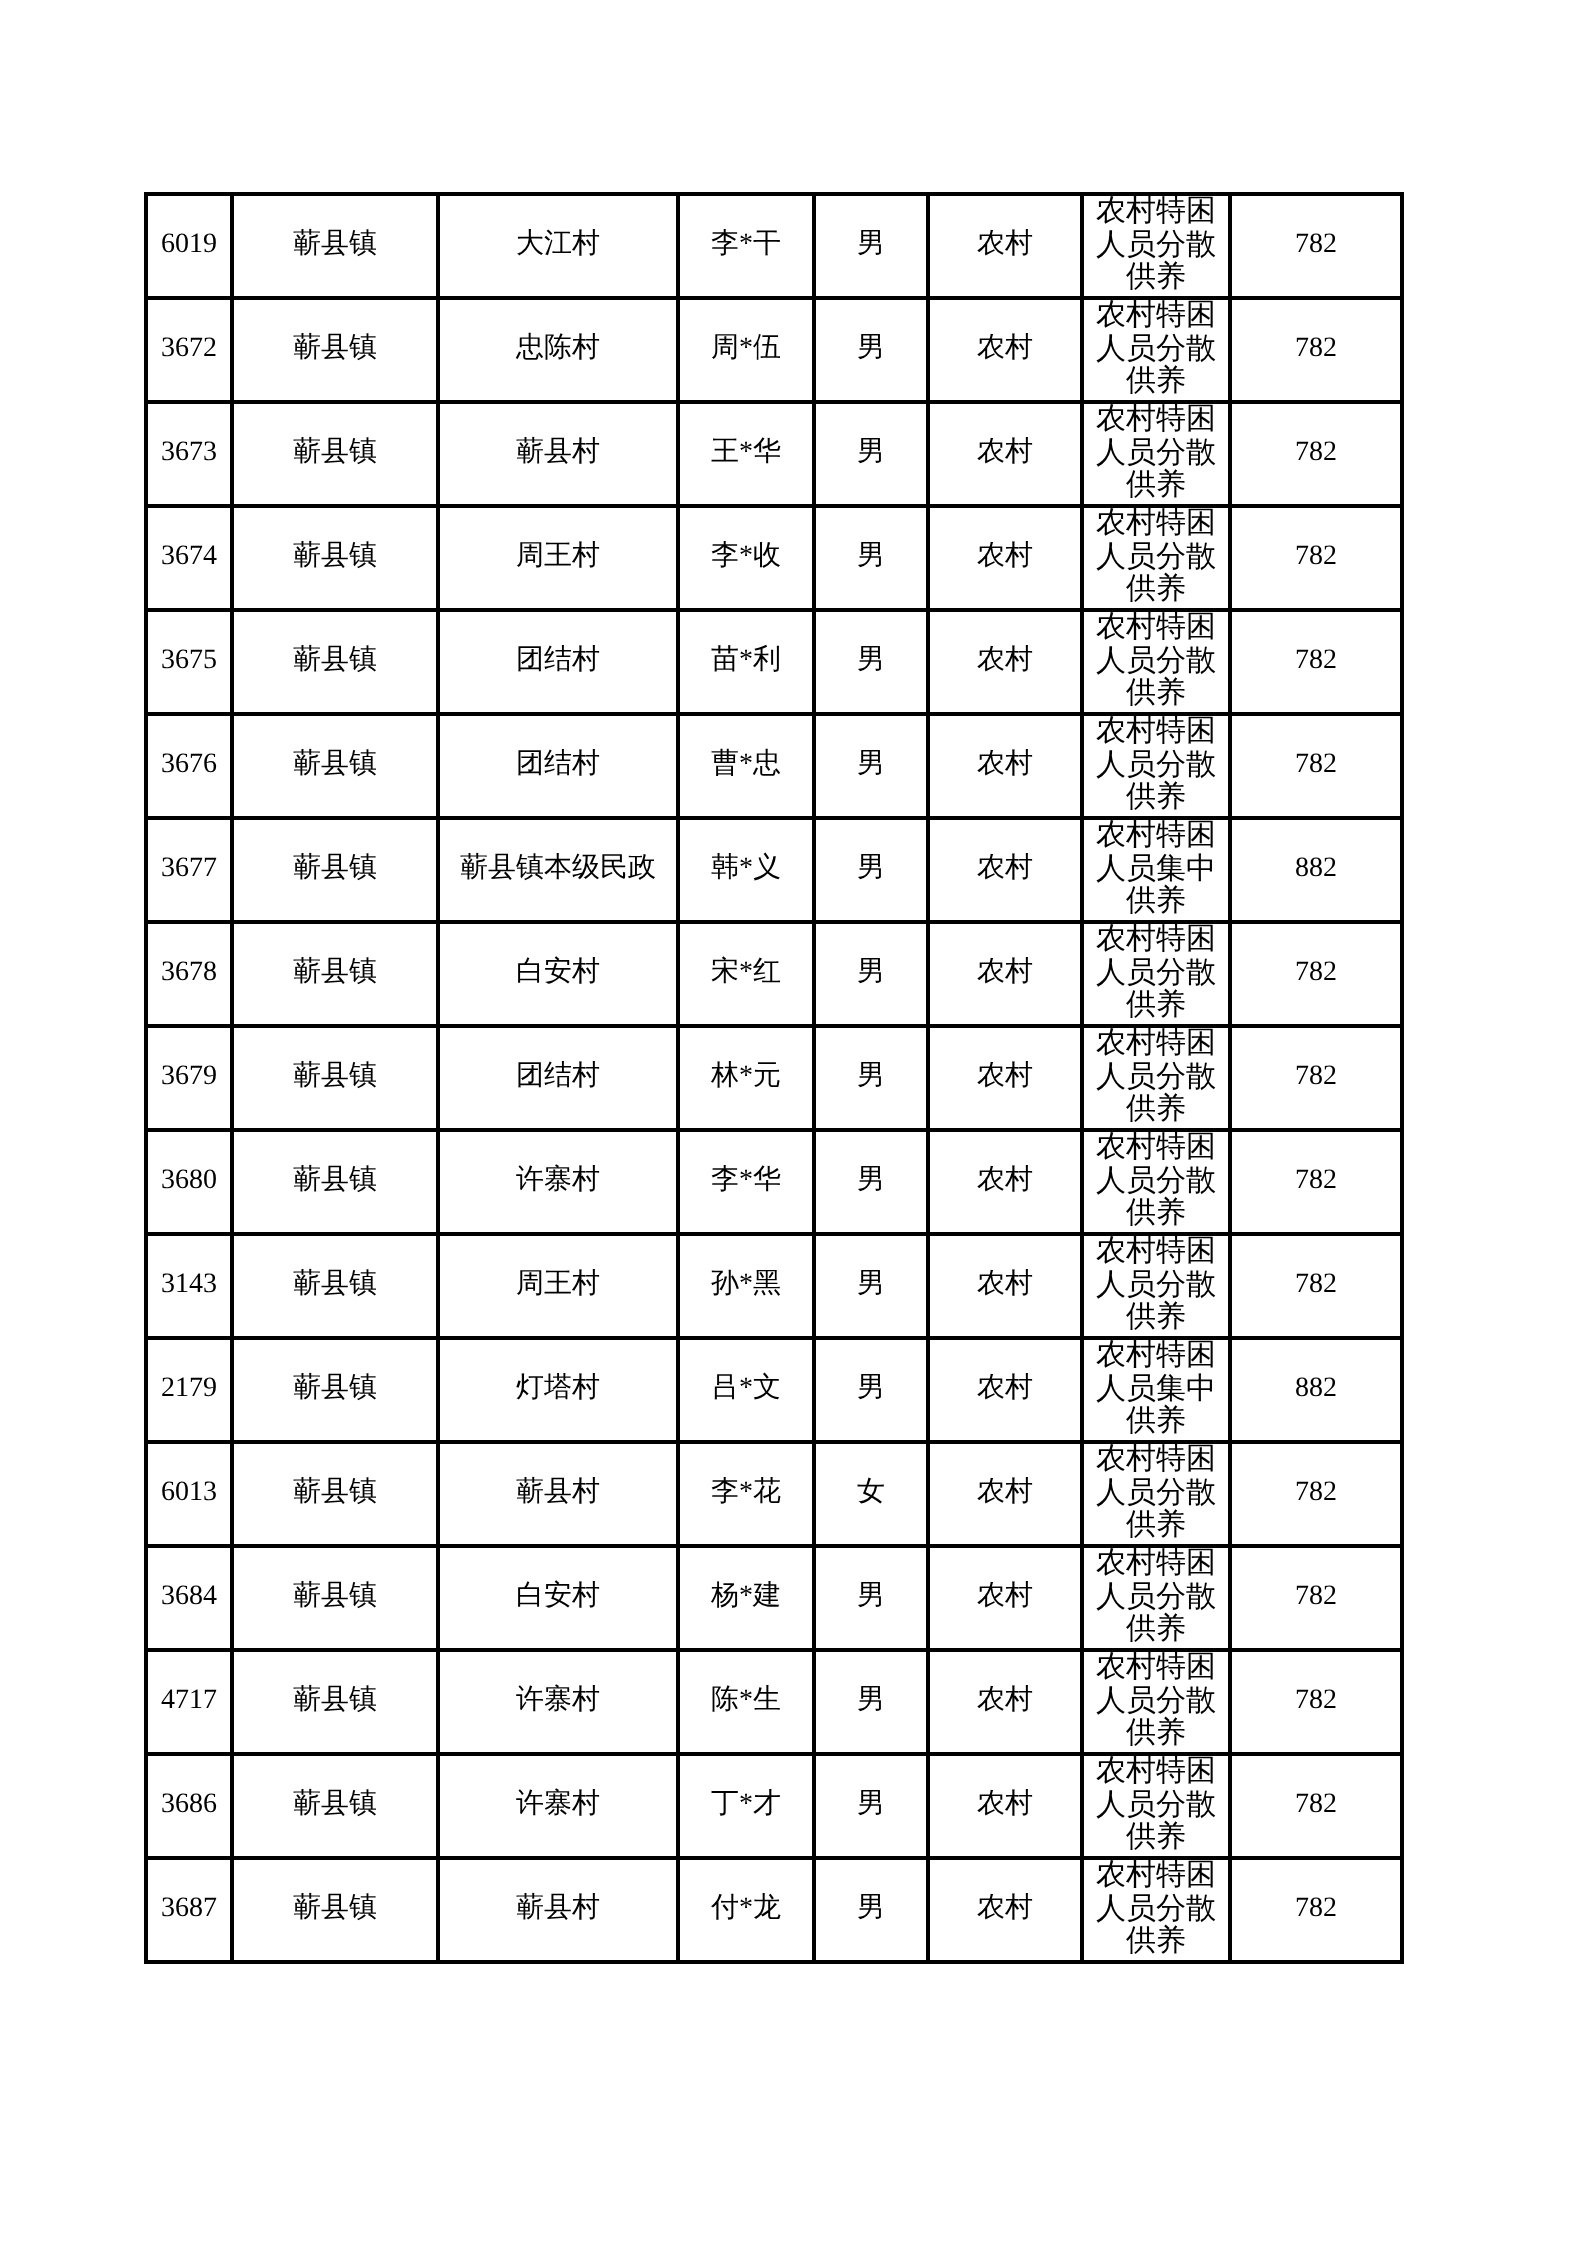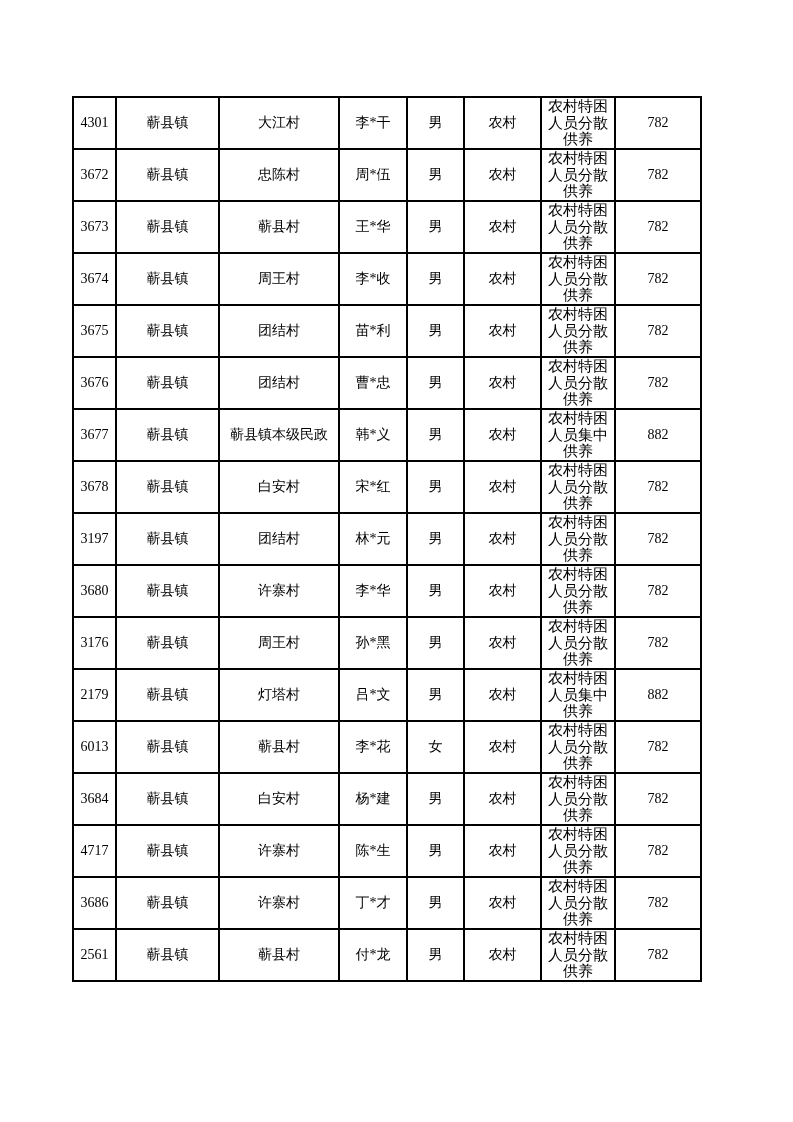--- a/index.html
+++ b/index.html
@@ -58,21 +58,21 @@
       <col class="w-town">
       <col class="w-village">
       <col class="w-name">
       <col class="w-gender">
       <col class="w-area">
       <col class="w-category">
       <col class="w-amount">
     </colgroup>
     <tbody>
         <tr>
-          <td class="c0">4301</td>
+          <td class="c0">6019</td>
           <td class="c1">蕲县镇</td>
           <td class="c2">大江村</td>
           <td class="c3">李*干</td>
           <td class="c4">男</td>
           <td class="c5">农村</td>
           <td class="c6">农村特困人员分散供养</td>
           <td class="c7">782</td>
         </tr>
         <tr>
           <td class="c0">3672</td>
@@ -138,41 +138,41 @@
           <td class="c0">3678</td>
           <td class="c1">蕲县镇</td>
           <td class="c2">白安村</td>
           <td class="c3">宋*红</td>
           <td class="c4">男</td>
           <td class="c5">农村</td>
           <td class="c6">农村特困人员分散供养</td>
           <td class="c7">782</td>
         </tr>
         <tr>
-          <td class="c0">3197</td>
+          <td class="c0">3679</td>
           <td class="c1">蕲县镇</td>
           <td class="c2">团结村</td>
           <td class="c3">林*元</td>
           <td class="c4">男</td>
           <td class="c5">农村</td>
           <td class="c6">农村特困人员分散供养</td>
           <td class="c7">782</td>
         </tr>
         <tr>
           <td class="c0">3680</td>
           <td class="c1">蕲县镇</td>
           <td class="c2">许寨村</td>
           <td class="c3">李*华</td>
           <td class="c4">男</td>
           <td class="c5">农村</td>
           <td class="c6">农村特困人员分散供养</td>
           <td class="c7">782</td>
         </tr>
         <tr>
-          <td class="c0">3176</td>
+          <td class="c0">3143</td>
           <td class="c1">蕲县镇</td>
           <td class="c2">周王村</td>
           <td class="c3">孙*黑</td>
           <td class="c4">男</td>
           <td class="c5">农村</td>
           <td class="c6">农村特困人员分散供养</td>
           <td class="c7">782</td>
         </tr>
         <tr>
           <td class="c0">2179</td>
@@ -218,21 +218,21 @@
           <td class="c0">3686</td>
           <td class="c1">蕲县镇</td>
           <td class="c2">许寨村</td>
           <td class="c3">丁*才</td>
           <td class="c4">男</td>
           <td class="c5">农村</td>
           <td class="c6">农村特困人员分散供养</td>
           <td class="c7">782</td>
         </tr>
         <tr>
-          <td class="c0">2561</td>
+          <td class="c0">3687</td>
           <td class="c1">蕲县镇</td>
           <td class="c2">蕲县村</td>
           <td class="c3">付*龙</td>
           <td class="c4">男</td>
           <td class="c5">农村</td>
           <td class="c6">农村特困人员分散供养</td>
           <td class="c7">782</td>
         </tr>
       </tbody>
   </table>

